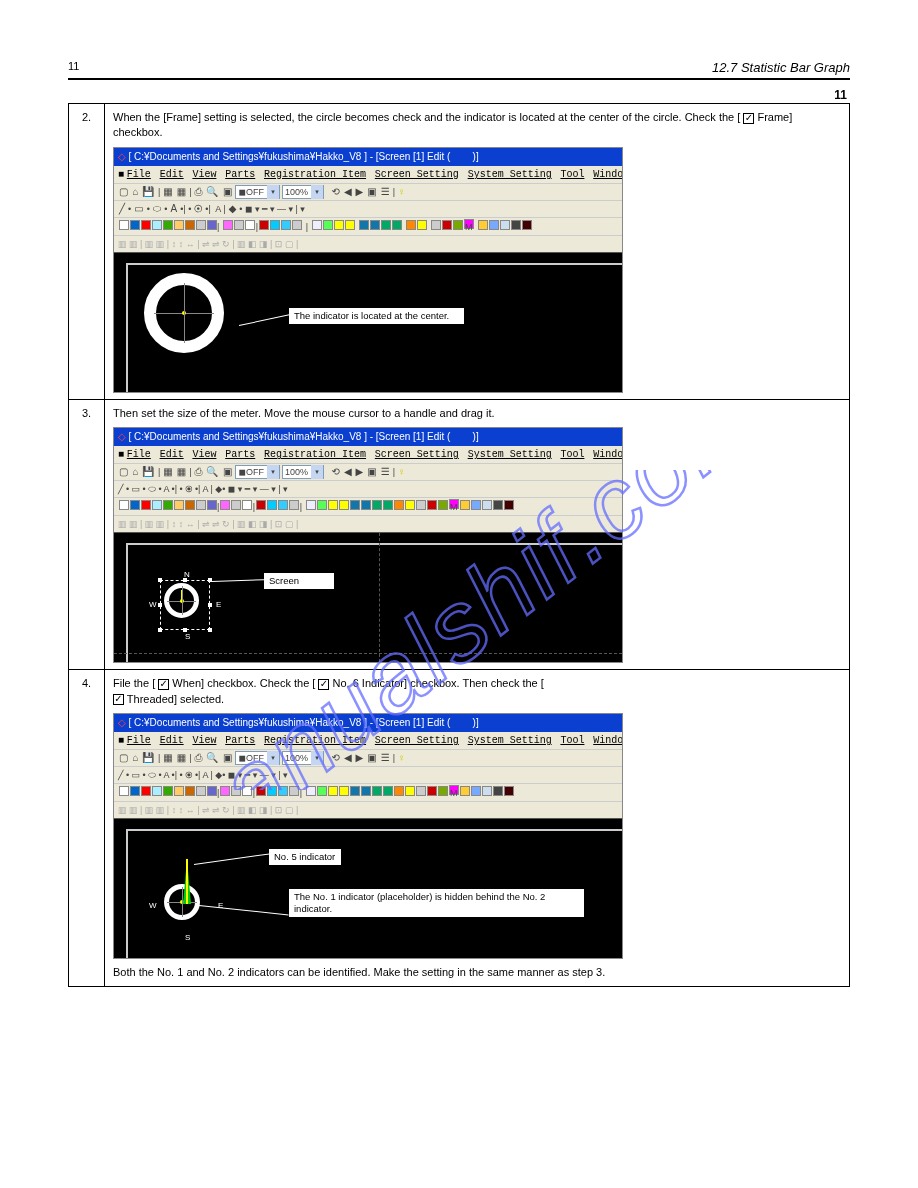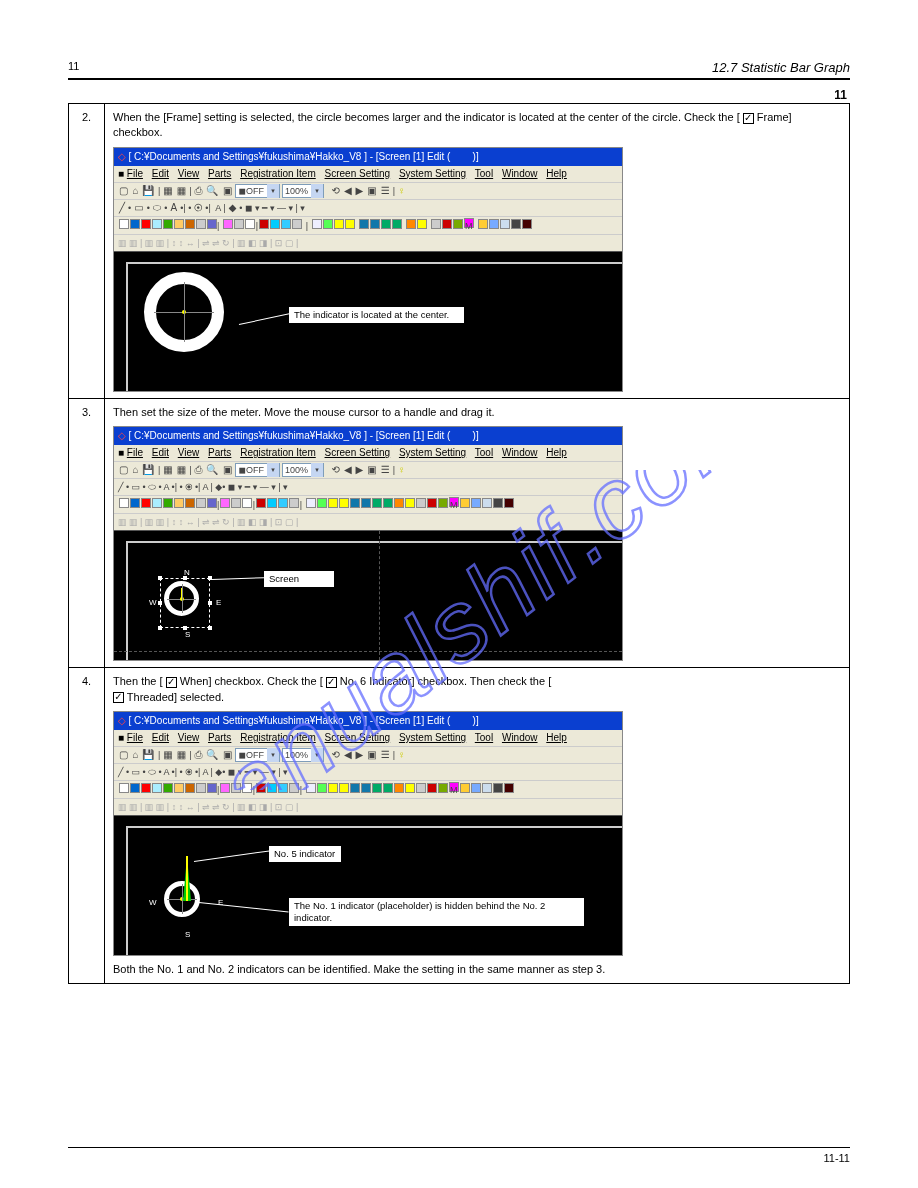--- a/index.html
+++ b/index.html
@@ -8,21 +8,21 @@
   .header-rule { border-bottom: 2px solid #000; margin-bottom: 8px; }
   .header-line { display: flex; justify-content: space-between; font-size: 11px; margin-bottom: 3px; }
   .sec-title { font-size: 13px; font-style: italic; }
   table.main { width: 100%; border-collapse: collapse; margin-top: 1px; }
   table.main td { border: 1px solid #000; vertical-align: top; padding: 6px 8px; font-size: 11px; line-height: 1.4; }
   td.stepcol { width: 36px; text-align: center; padding-top: 10px; }
   .cbox { display: inline-block; width: 11px; height: 11px; border: 1px solid #000; text-align: center; line-height: 8px; font-size: 10px; background: #fff; vertical-align: middle; }
   .screenshot { width: 510px; height: auto; border: 1px solid #888; margin-top: 6px; }
   .ss-title { background: #0a3fd0; color: #fff; font-size: 10px; padding: 2px 18px 2px 4px; display: flex; justify-content: space-between; align-items: center; font-family: Tahoma, sans-serif; }
   .ss-mbar { background: #ece9d8; font-size: 10px; padding: 1px 4px; color: #000; white-space: nowrap; overflow: hidden; }
-  .ss-mbar span { text-decoration: underline; margin-right: 6px; }
+  .ss-mbar span { text-decoration: underline; margin-right: 6px; font-family: Liberation Mono, monospace; }
   .ss-tb { background: #ece9d8; padding: 1px 4px; font-size: 9px; line-height: 14px; color: #444; border-top: 1px solid #ccc; white-space: nowrap; overflow: hidden; display: flex; align-items: center; gap: 2px; }
   .ss-tb .combo { display: inline-flex; align-items: center; height: 14px; background: #fff; border: 1px solid #7f9db9; font-size: 9px; padding: 0 0 0 2px; }
   .ss-tb .combo .arr { background: #c5d6f2; width: 12px; text-align: center; margin-left: 3px; font-size: 7px; }
   .ss-toolrow3 { font-size: 9px; letter-spacing: .5px; }
   .ss-canvas { background: #000; height: 140px; position: relative; border-top: 1px solid #555; }
   .ss-canvas.sm { height: 130px; }
   .ss-canvas .grid { position: absolute; inset: 0; background-image: radial-gradient(circle,#333 .6px,transparent .6px); background-size: 18px 18px; background-position: 6px 6px; }
   .ss-canvas .vline { position: absolute; top: 0; bottom: 0; border-left: 1px dashed #555; }
   .ss-canvas .hline { position: absolute; left: 0; right: 0; border-top: 1px dashed #555; }
   .ss-canvas .page-edge { position:absolute; border-top: 2px solid #ccc;}
@@ -53,21 +53,21 @@
   </div>
   <div class="header-rule"></div>
   <div style="text-align:right;font-size:12px;font-weight:bold;padding-right:3px;">11</div>
 
   <table class="main">
 
     <tbody>
         <tr>
       <td class="stepcol">2.</td>
       <td>
-        <span>When the [Frame] setting is selected, the circle becomes larger and the indicator is located at the center of the circle. Check the [ </span><span class="cbox">✓</span><span> Frame] checkbox.</span>
+        <span>When the [Frame] setting is selected, the circle becomes check and the indicator is located at the center of the circle. Check the [ </span><span class="cbox">✓</span><span> Frame] checkbox.</span>
         <div class="screenshot">
           <div class="ss-title">
                 <span><span style="color:#f44;">◇</span>&nbsp;<span>[ C:¥Documents and Settings¥fukushima¥Hakko_V8 ] - [Screen [1] Edit (</span>&nbsp;&nbsp;&nbsp;&nbsp;&nbsp;&nbsp;&nbsp;&nbsp;<span>)]</span></span>
               </div>
           <div class="ss-mbar">■ <span>File</span> <span>Edit</span> <span>View</span> <span>Parts</span> <span>Registration Item</span> <span>Screen Setting</span> <span>System Setting</span> <span>Tool</span> <span>Window</span> <span>Help</span></div>
           <div class="ss-tb">
             <span class="tb-glyph">▢</span><span class="tb-glyph">⌂</span><span class="tb-glyph">💾</span>|<span class="tb-glyph">▦</span><span class="tb-glyph">▦</span>|<span class="tb-glyph">⎙</span><span class="tb-glyph">🔍</span><span class="tb-glyph">▣</span>
             <span class="combo">◼ <span>OFF</span><span class="arr">▾</span></span>
             <span class="combo">
                   <span>100%</span>
@@ -152,21 +152,21 @@
             <div class="callout-line" style="left:98px;top:48px;width:52px;transform:rotate(-2deg)"></div>
             <div class="callout-box" style="left:150px;top:40px;width:70px">Screen</div>
           </div>
         </div>
       </td>
     </tr>
 
     <tr>
       <td class="stepcol">4.</td>
       <td>
-        <span>Then the [ </span><span class="cbox">✓</span><span> When] checkbox. Check the [ </span><span class="cbox">✓</span><span> No. 6 Indicator] checkbox. Then check the [ </span><br><span class="cbox">✓</span><span> Threaded] selected.</span>
+        <span>File the [ </span><span class="cbox">✓</span><span> When] checkbox. Check the [ </span><span class="cbox">✓</span><span> No. 6 Indicator] checkbox. Then check the [ </span><br><span class="cbox">✓</span><span> Threaded] selected.</span>
         <div class="screenshot">
           <div class="ss-title">
                 <span><span style="color:#f44;">◇</span>&nbsp;<span>[ C:¥Documents and Settings¥fukushima¥Hakko_V8 ] - [Screen [1] Edit (</span>&nbsp;&nbsp;&nbsp;&nbsp;&nbsp;&nbsp;&nbsp;&nbsp;<span>)]</span></span>
               </div>
           <div class="ss-mbar">■ <span>File</span> <span>Edit</span> <span>View</span> <span>Parts</span> <span>Registration Item</span> <span>Screen Setting</span> <span>System Setting</span> <span>Tool</span> <span>Window</span> <span>Help</span></div>
           <div class="ss-tb"><span class="tb-glyph">▢</span><span class="tb-glyph">⌂</span><span class="tb-glyph">💾</span>|<span class="tb-glyph">▦</span><span class="tb-glyph">▦</span>|<span class="tb-glyph">⎙</span><span class="tb-glyph">🔍</span><span class="tb-glyph">▣</span><span class="combo">◼ <span>OFF</span><span class="arr">▾</span></span><span class="combo">
                   <span>100%</span>
                   <span class="arr">▾</span>
                 </span>&nbsp;<span class="tb-glyph">⟲</span><span class="tb-glyph">◀</span><span class="tb-glyph">▶</span><span class="tb-glyph">▣</span><span class="tb-glyph">☰</span>|<span class="tb-glyph" style="color:#cc0">♀</span></div>
           <div class="ss-tb">╱ • ▭ • ⬭ • A •| • ⦿ •|  A | ◆• ◼ ▾ ━ ▾ — ▾ | ▾</div>
@@ -182,36 +182,30 @@
               <span class="dot"></span>
             </div>
             <div style="position:absolute;left:69px;top:40px;width:0;height:0;border-left:4px solid transparent;border-right:4px solid transparent;border-bottom:45px solid #0c0"></div>
             <div style="position:absolute;left:72px;top:40px;width:2px;height:45px;background:#ff0"></div>
             <span class="nesw" style="left:71px;top:113px">S</span>
             <span class="nesw" style="left:35px;top:81px">W</span>
             <span class="nesw" style="left:104px;top:81px">E</span>
             <div class="callout-line" style="left:80px;top:45px;width:78px;transform:rotate(-8deg)"></div>
             <div class="callout-box" style="left:155px;top:30px;width:72px">No. 5 indicator</div>
             <div class="callout-line" style="left:85px;top:86px;width:90px;transform:rotate(6deg)"></div>
-            <div class="callout-box" style="left:175px;top:82px;width:295px">The No. 1 indicator (placeholder) is hidden behind the No. 2 indicator.</div>
+            <div class="callout-box" style="left:175px;top:70px;width:295px">The No. 1 indicator (placeholder) is hidden behind the No. 2 indicator.</div>
           </div>
         </div>
         <div style="height:6px"></div>
         <span>Both the No. 1 and No. 2 indicators can be identified. Make the setting in the same manner as step 3.</span>
       </td>
     </tr>
   </tbody>
     </table>
 
   <svg class="watermark" width="860" height="320" viewBox="0 0 860 320" style="transform:translate(-50%,-50%);left:50%;top:53%;">
     <g transform="rotate(-38 430 160)">
       <text x="430" y="190" text-anchor="middle" font-size="100" font-style="italic" font-family="Arial" fill="none" stroke="rgba(100,110,255,0.75)" stroke-width="2.5" letter-spacing="3">manualshif.com</text>
       <circle cx="765" cy="85" r="11" fill="rgba(100,110,255,0.75)"></circle>
     </g>
   </svg>
 
-  <div class="footer">
-    <div class="footer-rule">
-      <span></span>
-      <span>11-11</span>
-    </div>
-  </div>
 </div>
 
 </body></html>

